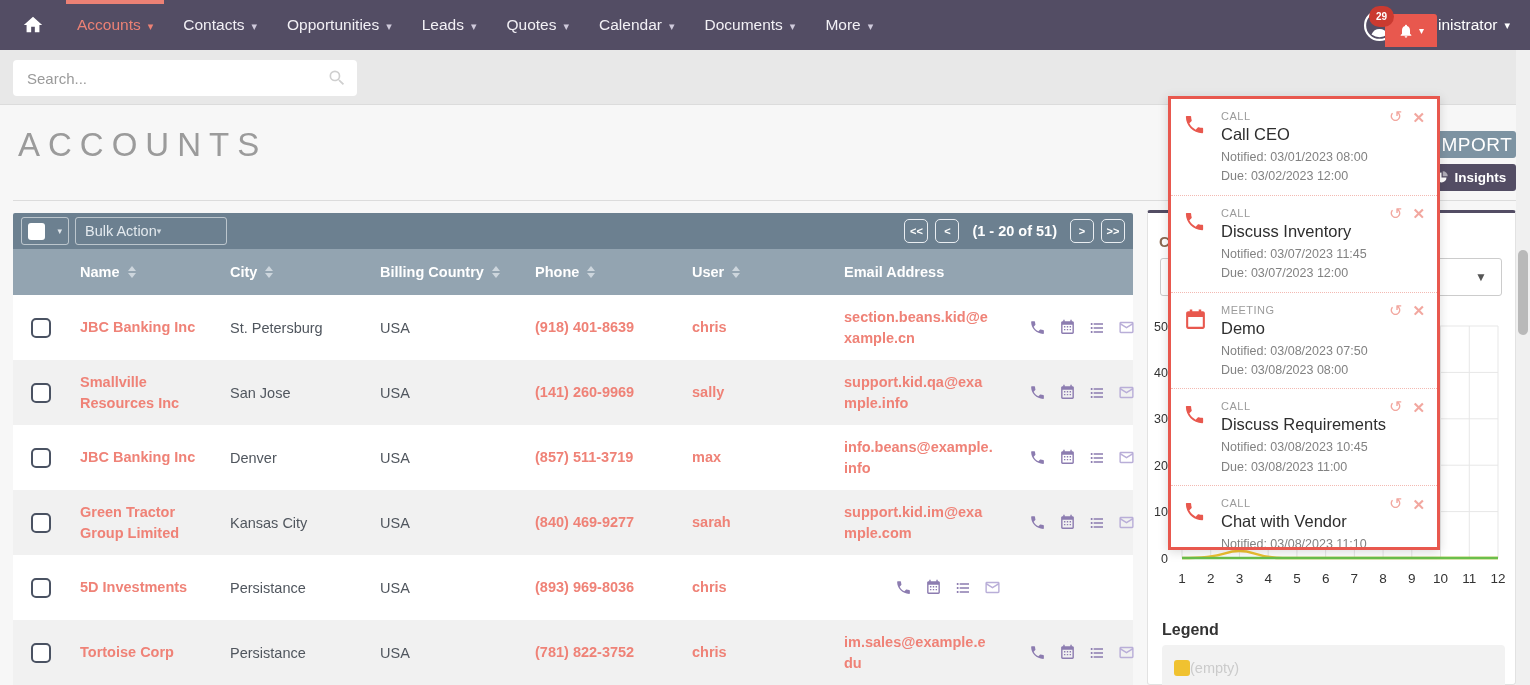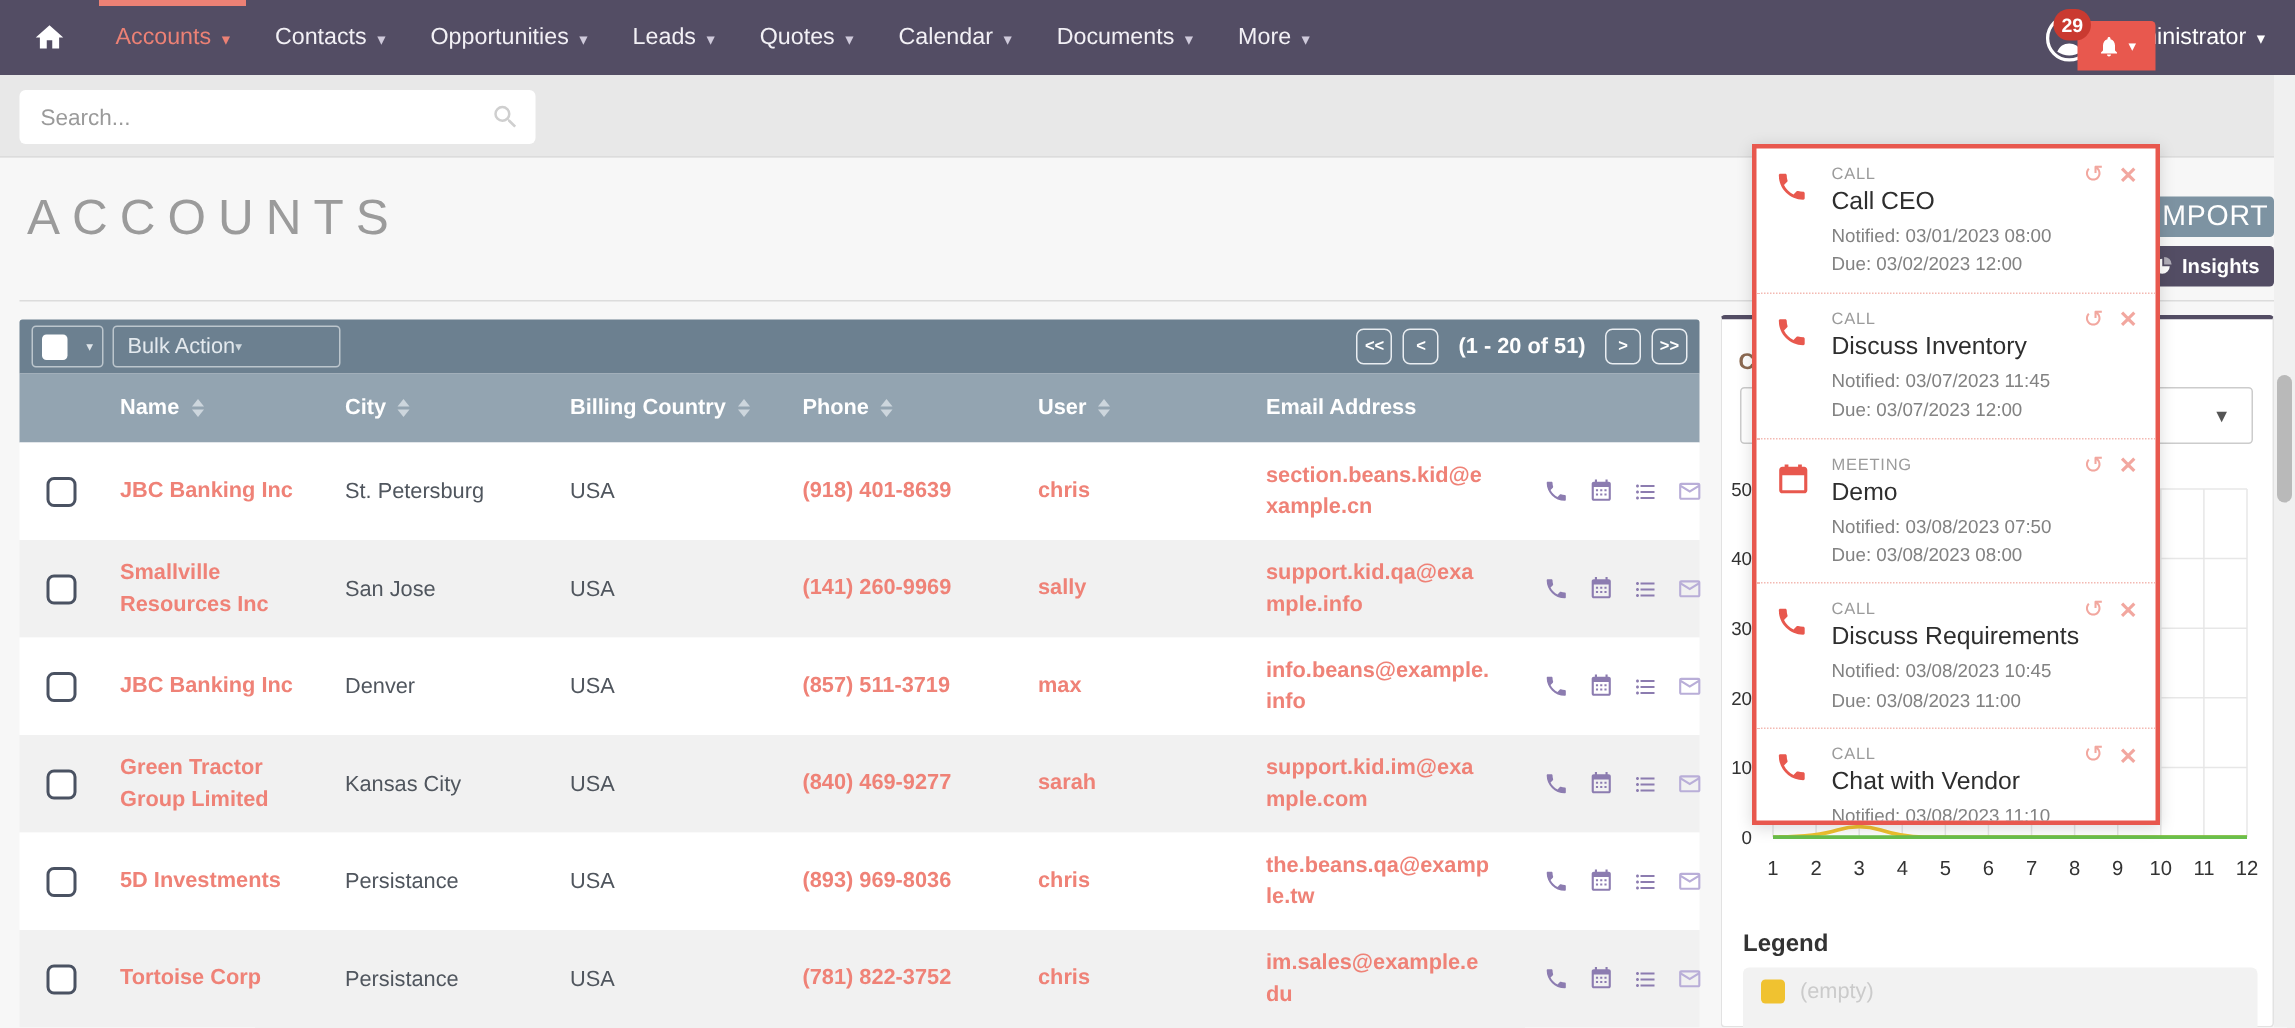--- a/index.html
+++ b/index.html
@@ -28,21 +28,21 @@
   .search-box{position:absolute;left:13px;top:10px;width:344px;height:36px;background:#fff;
     border-radius:4px;display:flex;align-items:center;padding:0 10px 0 12px}
   .search-box input{border:none;outline:none;flex:1;font-size:15px;color:#555;
     font-family:"Liberation Sans",sans-serif;background:transparent}
   .search-box input::placeholder{color:#9a9a9a}
   .bell-btn{position:absolute;left:1385px;top:14px;width:52px;height:33px;background:#e8584e;
     border-radius:3px 3px 0 0;display:flex;align-items:center;justify-content:center;gap:5px;
     cursor:pointer;z-index:45}
   .bell-btn .caret{color:#fff;font-size:10px}
   .badge{position:absolute;left:1369px;top:6px;min-width:25px;height:21px;background:#ca3a30;
-    border-radius:11px;color:#fff;font-size:13px;font-weight:bold;display:flex;align-items:center;
+    border-radius:11px;color:#fff;font-size:10px;font-weight:bold;display:flex;align-items:center;
     justify-content:center;padding:0 5px;z-index:46}
   .new-btn{position:absolute;left:1442px;top:14px;width:71px;height:33px;background:#b2a4d4;
     border:none;border-radius:3px;color:#fff;font-size:15.5px;display:flex;align-items:center;
     justify-content:center;gap:7px;cursor:pointer;font-family:"Liberation Sans",sans-serif}
   .new-btn .caret{font-size:10px;color:#efeaf7}
 
   
   .page-title{position:absolute;left:18px;top:126px;font-size:33px;font-weight:300;
     color:#9b9b9b;letter-spacing:8px}
   .import-btn{position:absolute;left:1432px;top:131px;width:84px;height:27px;background:#7d93a2;
@@ -99,21 +99,21 @@
   .panel-title{position:absolute;left:11px;top:20px;font-size:15px;font-weight:bold;color:#8c6a52}
   .panel-select{position:absolute;left:12px;top:45px;width:342px;height:38px;border:1px solid #ccc;
     border-radius:3px;background:#fff;display:flex;align-items:center;justify-content:flex-end;
     padding-right:14px;cursor:pointer}
   .panel-select .caret{color:#555;font-size:12px}
   #chart-svg{position:absolute;left:0;top:98px}
   #chart-svg text{font-family:"Liberation Sans",sans-serif;fill:#333}
   .legend-title{position:absolute;left:14px;top:408px;font-size:16px;font-weight:bold;color:#333}
   .legend-box{position:absolute;left:14px;top:432px;width:343px;background:#f2f2f2;border-radius:4px;
     padding:8px 12px}
-  .legend-item{display:flex;align-items:flex-start;gap:10px;height:30px;cursor:pointer}
+  .legend-item{display:flex;align-items:center;height:30px;cursor:pointer}
   .legend-swatch{width:16px;height:16px;border-radius:3px;flex:0 0 auto}
   .legend-label{font-size:14.5px}
 
   
   .notif-dd{position:absolute;left:1168px;top:96px;width:272px;height:454px;background:#fff;
     border:3px solid #e8584e;z-index:50;box-shadow:0 2px 10px rgba(0,0,0,.15);overflow:hidden}
   .notif-item{display:flex;padding:11px 10px 8px 12px;border-bottom:1px dotted #f3b9b2;
     min-height:89px;position:relative;cursor:pointer}
   .notif-item:last-child{border-bottom:none}
   .notif-icon{width:38px;flex:0 0 auto;padding-top:3px}
@@ -378,21 +378,20 @@
   </div>
       <div class="lv-row lv-grid">
     <div class="cell cell-check">
           <span class="rowcheck"></span>
         </div>
     <div class="cell"><a class="link c-name">5D Investments</a></div>
     <div class="cell plain c-city">Persistance</div>
     <div class="cell plain c-country">USA</div>
     <div class="cell"><a class="link c-phone">(893) 969-8036</a></div>
     <div class="cell"><a class="link c-user">chris</a></div>
-    <div class="cell"><a class="link c-email">the.beans.qa@example.tw</a></div>
     <div class="cell cell-icons">
       <svg width="17" height="17" viewBox="0 0 24 24">
             <path fill="#8c7cb0" d="M6.62 10.79c1.44 2.83 3.76 5.14 6.59 6.59l2.2-2.21c.27-.27.67-.36 1.02-.24 1.12.37 2.33.57 3.57.57.55 0 1 .45 1 1V20c0 .55-.45 1-1 1-9.39 0-17-7.61-17-17 0-.55.45-1 1-1h3.5c.55 0 1 .45 1 1 0 1.25.2 2.45.57 3.57.11.35.03.74-.25 1.02l-2.2 2.2z"></path>
           </svg>
       <svg width="17" height="17" viewBox="0 0 24 24">
             <path fill="#8c7cb0" d="M19 3h-1V1h-2v2H8V1H6v2H5c-1.11 0-2 .9-2 2v14c0 1.1.89 2 2 2h14c1.1 0 2-.9 2-2V5c0-1.1-.9-2-2-2zm0 16H5V8h14v11zM7 10h2v2H7zm4 0h2v2h-2zm4 0h2v2h-2zM7 14h2v2H7zm4 0h2v2h-2zm4 0h2v2h-2z"></path>
           </svg>
       <svg width="16" height="16" viewBox="0 0 24 24">
             <path fill="#8c7cb0" d="M4 10.5c-.83 0-1.5.67-1.5 1.5s.67 1.5 1.5 1.5 1.5-.67 1.5-1.5-.67-1.5-1.5-1.5zm0-6c-.83 0-1.5.67-1.5 1.5S3.17 7.5 4 7.5 5.5 6.83 5.5 6 4.83 4.5 4 4.5zm0 12c-.83 0-1.5.68-1.5 1.5s.68 1.5 1.5 1.5 1.5-.68 1.5-1.5-.67-1.5-1.5-1.5zM7 19h14v-2H7v2zm0-6h14v-2H7v2zm0-8v2h14V5H7z"></path>
           </svg>

